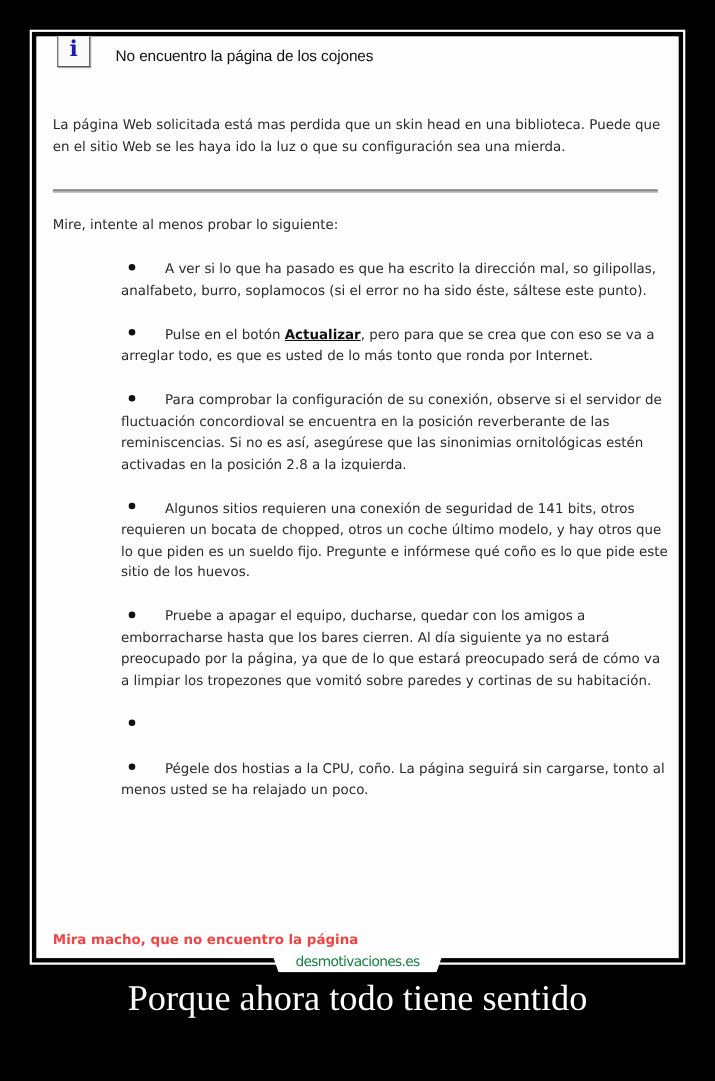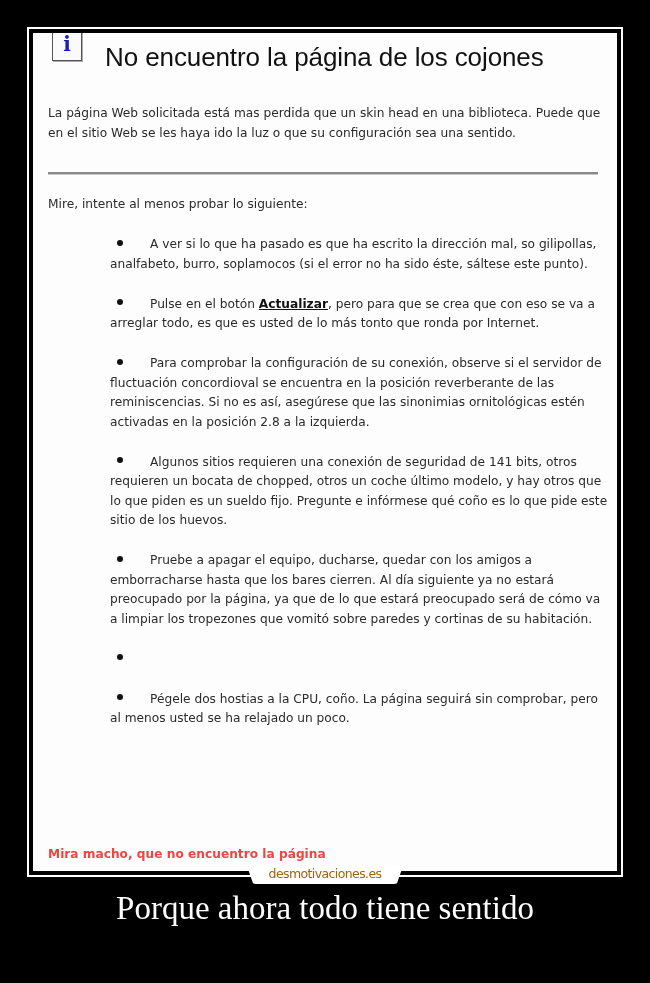--- a/index.html
+++ b/index.html
@@ -53,21 +53,21 @@
       font-weight: bold;
       font-size: 20px;
       line-height: 1;
       margin-top: -4px;
     }
     .page-title {
       position: absolute;
       left: 72px;
       top: 9px;
       font-family: "Liberation Sans", sans-serif;
-      font-size: 26px;
+      font-size: 14px;
       color: #111;
       letter-spacing: -0.1px;
       white-space: nowrap;
     }
     .text {
       font-family: "DejaVu Sans", sans-serif;
       font-size: 12.2px;
       line-height: 19.5px;
       color: #2a2a2a;
     }
@@ -138,21 +138,21 @@
       background: #fff;
       border-radius: 2px 2px 9px 9px;
       clip-path: polygon(0 0, 100% 0, 96% 100%, 4% 100%);
       display: flex;
       align-items: center;
       justify-content: center;
     }
     .watermark span {
       font-family: "DejaVu Sans", sans-serif;
       font-size: 12.5px;
-      color: #a16207;
+      color: #15803d;
       letter-spacing: -0.6px;
       line-height: 1;
       margin-top: -1px;
     }
     .caption {
       position: absolute;
       left: 0;
       top: 890px;
       width: 650px;
       text-align: center;
@@ -166,21 +166,21 @@
 <body>
 
 <div class="frame-outer"></div>
 
 <div class="frame-inner">
   <div class="info-icon">
     <span>i</span>
   </div>
   <div class="page-title">No encuentro la página de los cojones</div>
 
-  <div class="intro text">La página Web solicitada está mas perdida que un skin head en una biblioteca. Puede que en el sitio Web se les haya ido la luz o que su configuración sea una sentido.</div>
+  <div class="intro text">La página Web solicitada está mas perdida que un skin head en una biblioteca. Puede que en el sitio Web se les haya ido la luz o que su configuración sea una mierda.</div>
 
   <div class="divider"></div>
 
   <div class="try-label text">Mire, intente al menos probar lo siguiente:</div>
 
   <ul class="bullets text">
     <li>
       <span class="bullet-dot"></span><span>A ver si lo que ha pasado es que ha escrito la dirección mal, so gilipollas, analfabeto, burro, soplamocos (si el error no ha sido éste, sáltese este punto).</span>
     </li>
     <li>
@@ -192,21 +192,21 @@
     <li>
       <span class="bullet-dot"></span><span>Algunos sitios requieren una conexión de seguridad de 141 bits, otros requieren un bocata de chopped, otros un coche último modelo, y hay otros que lo que piden es un sueldo fijo. Pregunte e infórmese qué coño es lo que pide este sitio de los huevos.</span>
     </li>
     <li>
       <span class="bullet-dot"></span><span>Pruebe a apagar el equipo, ducharse, quedar con los amigos a emborracharse hasta que los bares cierren. Al día siguiente ya no estará preocupado por la página, ya que de lo que estará preocupado será de cómo va a limpiar los tropezones que vomitó sobre paredes y cortinas de su habitación.</span>
     </li>
     <li>
       <span class="bullet-dot"></span>
     </li>
     <li>
-      <span class="bullet-dot"></span><span>Pégele dos hostias a la CPU, coño. La página seguirá sin comprobar, pero al menos usted se ha relajado un poco.</span>
+      <span class="bullet-dot"></span><span>Pégele dos hostias a la CPU, coño. La página seguirá sin cargarse, tonto al menos usted se ha relajado un poco.</span>
     </li>
   </ul>
 
   <div class="footer-bold text">Mira macho, que no encuentro la página</div>
 </div>
 
 <div class="watermark">
   <span>desmotivaciones.es</span>
 </div>
 

